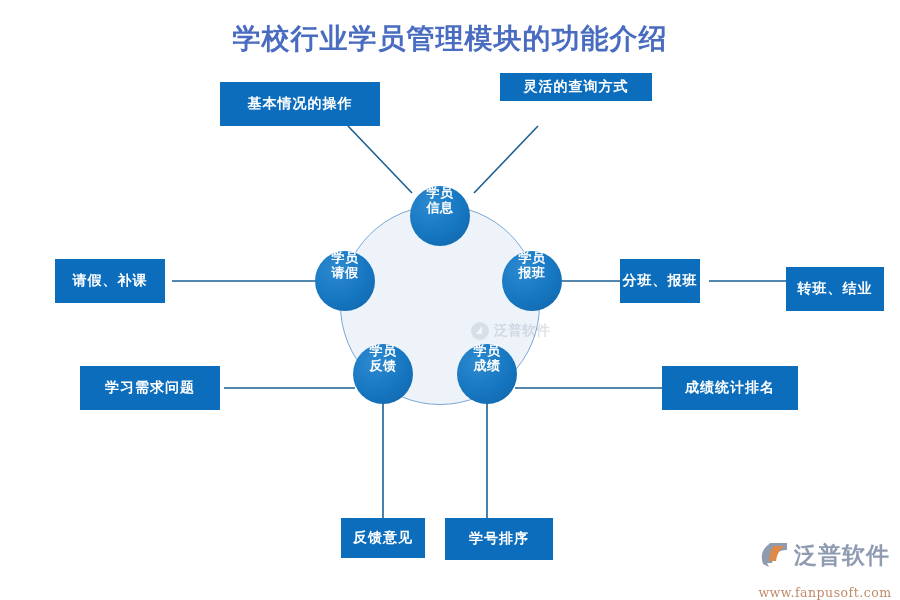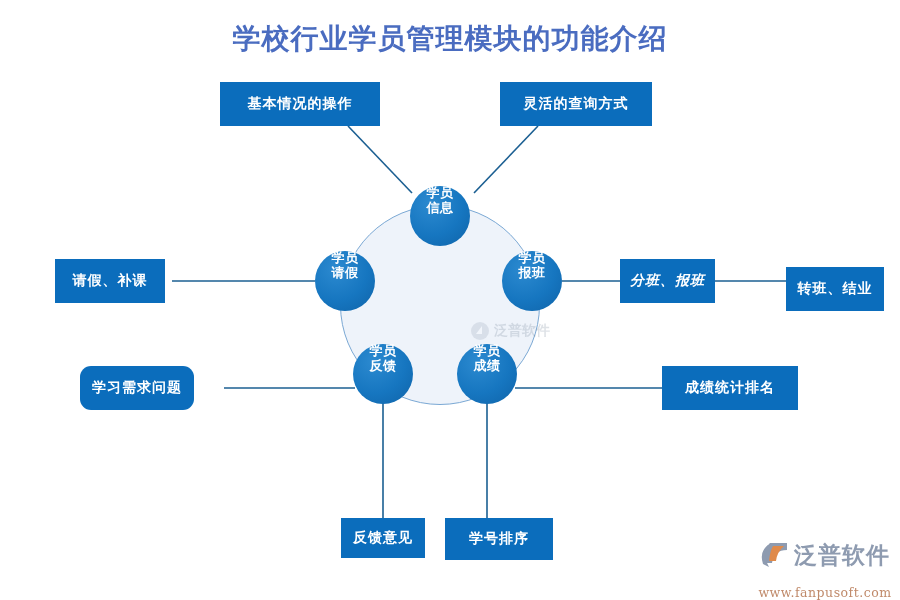--- a/index.html
+++ b/index.html
@@ -178,37 +178,37 @@
       <circle cx="10" cy="10" r="9" fill="#8e9bb0"></circle>
       <path d="M6 13 L12 5 L12 13 Z" fill="#ffffff"></path>
     </svg>
     <span class="wm-text">泛普软件</span>
   </div>
 
   <div class="box" style="left:220px; top:82px; width:160px; height:44px;">
     <span>基本情况的操作</span>
   </div>
 
-  <div class="box" style="left:500px; top:82px; width:152px; height:44px;">
+  <div class="box" style="left:500px; top:73px; width:152px; height:28px;">
     <span>灵活的查询方式</span>
   </div>
 
   <div class="box" style="left:55px; top:259px; width:110px; height:44px;">
     <span>请假、补课</span>
   </div>
 
-  <div class="box" style="left:620px; top:259px; width:95px; height:44px;font-style:italic;">
+  <div class="box" style="left:620px; top:259px; width:80px; height:44px;">
     <span>分班、报班</span>
   </div>
 
   <div class="box" style="left:786px; top:259px; width:98px; height:44px;margin-top:8px;">
     <span>转班、结业</span>
   </div>
 
-  <div class="box" style="left:80px; top:366px; width:114px; height:44px;border-radius:11px;">
+  <div class="box" style="left:80px; top:366px; width:140px; height:44px;">
     <span>学习需求问题</span>
   </div>
 
   <div class="box" style="left:662px; top:366px; width:136px; height:44px;">
     <span>成绩统计排名</span>
   </div>
 
   <div class="box" style="left:341px; top:518px; width:84px; height:40px;">
     <span>反馈意见</span>
   </div>

